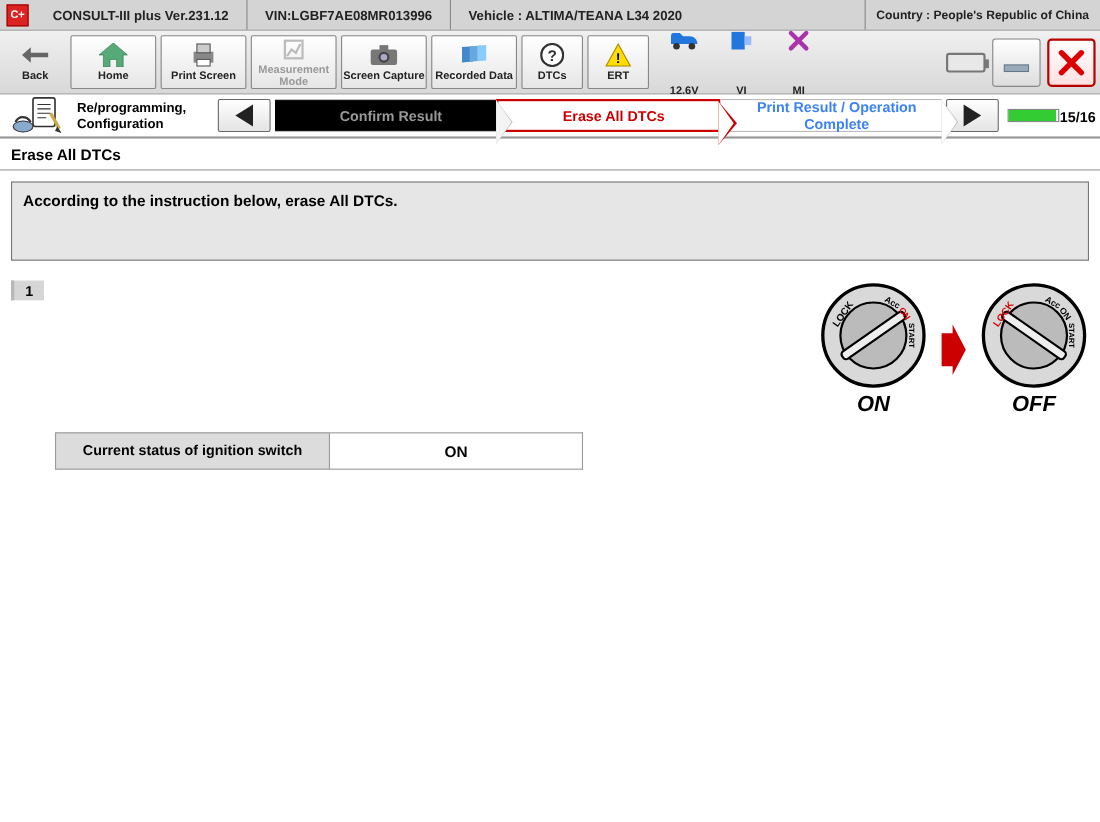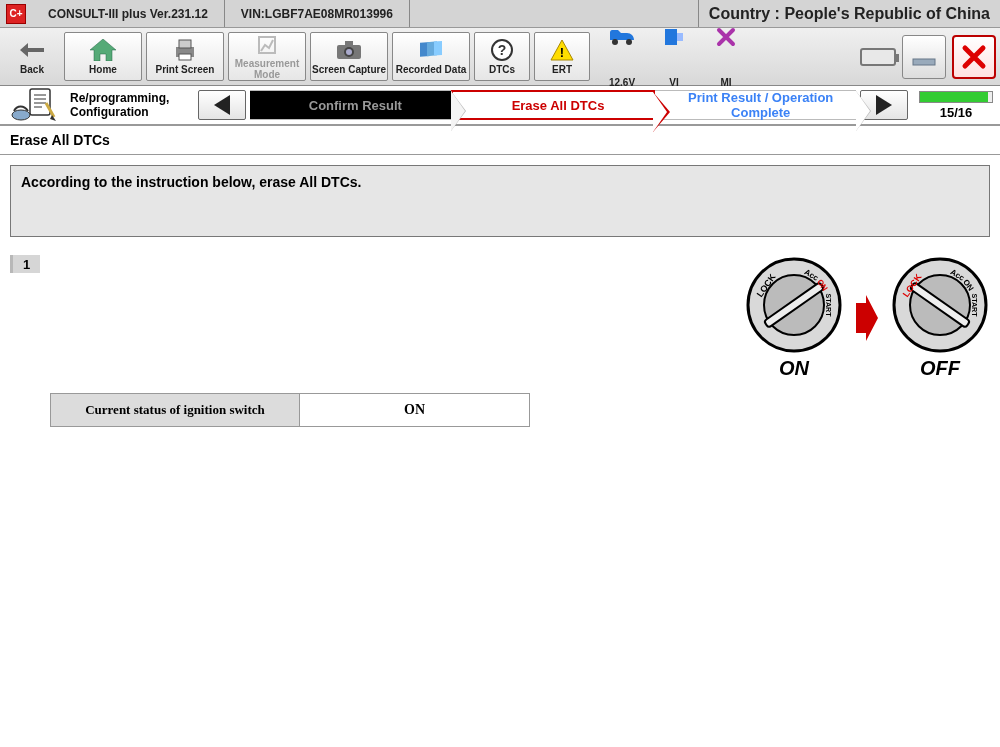--- a/index.html
+++ b/index.html
@@ -29,21 +29,21 @@
     background: #d22;
     color: #fff;
     display: flex; align-items: center; justify-content: center;
     font-size: 10px; font-weight: bold;
     margin: 0 6px;
     border: 1px solid #900;
   }
   .info-bar .seg { padding: 0 16px; white-space: nowrap; }
   .info-bar .sep { width: 1px; height: 100%; background: #888; }
   .info-bar .spacer { flex: 1; }
-  .info-bar .country { padding: 2px 10px; font-size: 16px; line-height: 12px; text-align: left; }
+  .info-bar .country { padding: 2px 10px; font-size: 11px; line-height: 12px; text-align: left; }
 
   
   .toolbar {
     display: flex;
     align-items: stretch;
     background: linear-gradient(#f0f0f0,#d8d8d8);
     border-bottom: 1px solid #888;
     height: 58px;
     padding: 4px;
     gap: 4px;
@@ -180,21 +180,21 @@
     color: #c00;
     background:#fff;
   }
   .wiz-step.active:after { border-left-color:#fff; }
   .wiz-step.active:before { border-left-color:#c00; right:-17px; border-left-width:17px;}
   .wiz-step.next { color:#3b82f6; background:#fff;}
   .wiz-step.next:after { border-left-color:#fff;}
   .wiz-progress {
     width: 80px;
     margin: 4px;
-    display:flex; flex-direction:column; align-items:center; justify-content:center;text-align:center;
+    display:flex; flex-direction:row; align-items:center; justify-content:center;text-align:center;
   }
   .prog-bar {
     width: 74px; height: 12px;
     border:1px solid #888;
     background:#eee;
     position:relative;
   }
   .prog-fill { height:100%; background:#3c3; width: 94%; }
   .prog-txt { font-size: 13px; font-weight: bold; margin-top: 2px;}
 
@@ -238,21 +238,20 @@
     right: 0; top: 0;
     display:flex; align-items:center; gap: 10px;
   }
   .dial-wrap { display:flex; flex-direction:column; align-items:center;}
   .dial-caption { font-size: 20px; font-weight: 900; font-style: italic; margin-top: 2px;}
 
   .status-row {
     display: flex;
     margin-top: 120px;
     margin-left: 40px;
-    font-family: Liberation Serif, serif;
   }
   .status-label {
     width: 250px;
     background: #dcdcdc;
     border: 1px solid #999;
     padding: 8px;
     font-size: 13px;
     font-weight: bold;
     text-align: center;
     line-height: 16px;
@@ -274,20 +273,21 @@
 </style>
 </head>
 <body>
 
 <div class="info-bar">
   <div class="c-icon">C+</div>
   <div class="seg">CONSULT-III plus  Ver.231.12</div>
   <div class="sep"></div>
   <div class="seg">VIN:LGBF7AE08MR013996</div>
   <div class="sep"></div>
+  <div class="seg">Vehicle : ALTIMA/TEANA L34 2020</div>
   <div class="spacer"></div>
   <div class="sep"></div>
   <div class="country">Country : People's Republic of China</div>
 </div>
 
 <div class="toolbar">
   <div class="tb-btn tb-small">
     <span class="ico">
       <svg width="24" height="16" viewBox="0 0 24 16">
           <path d="M24 6H8V1L0 8l8 7v-5h16z" fill="#666"></path>

